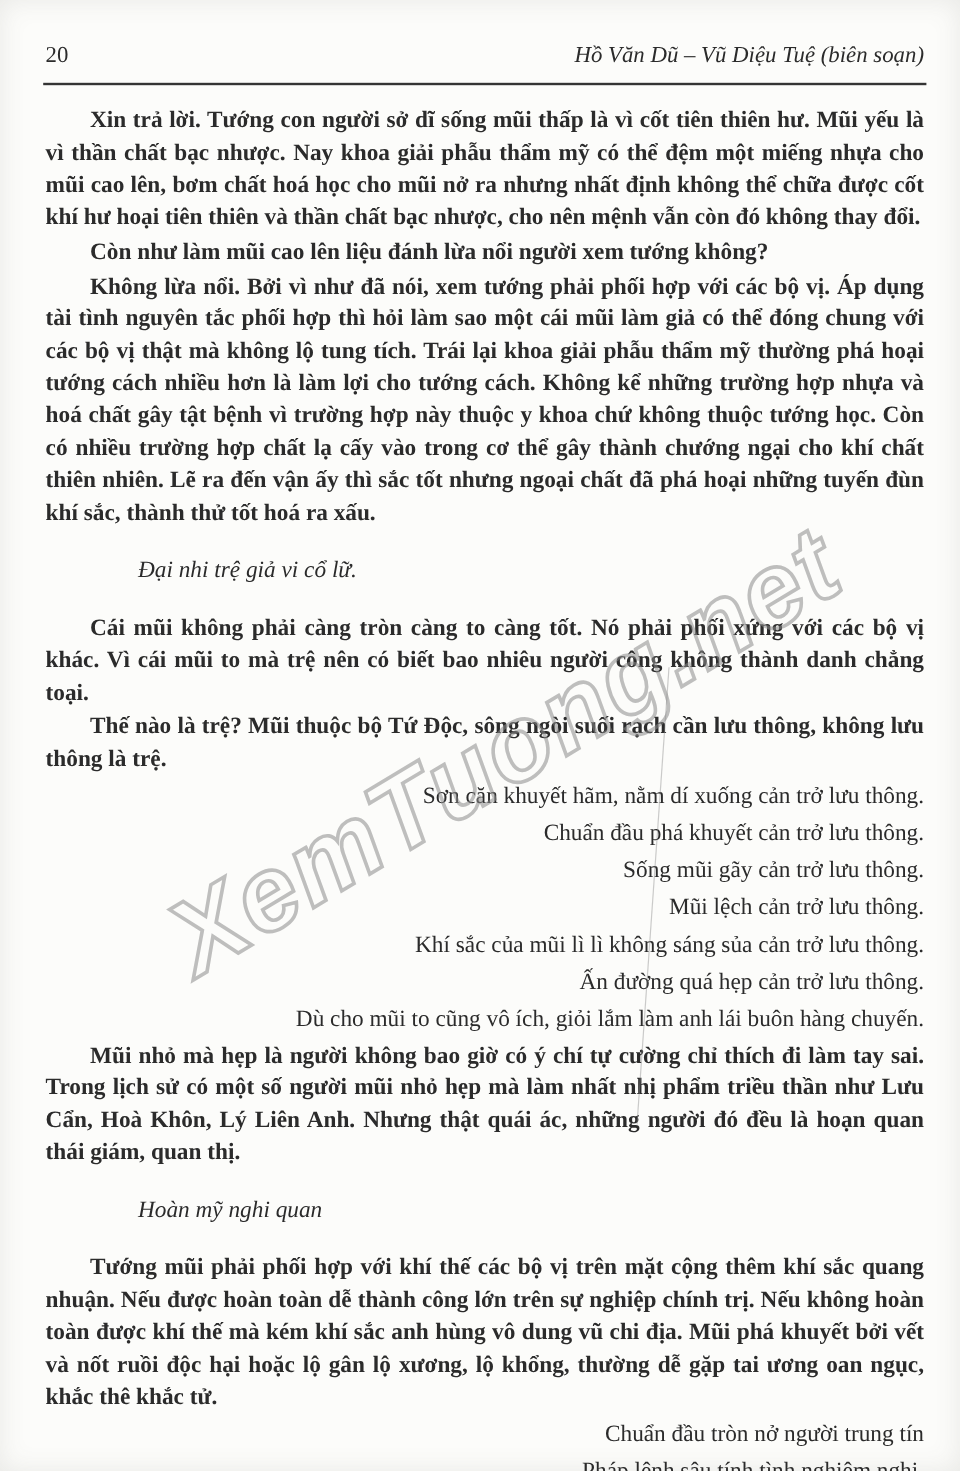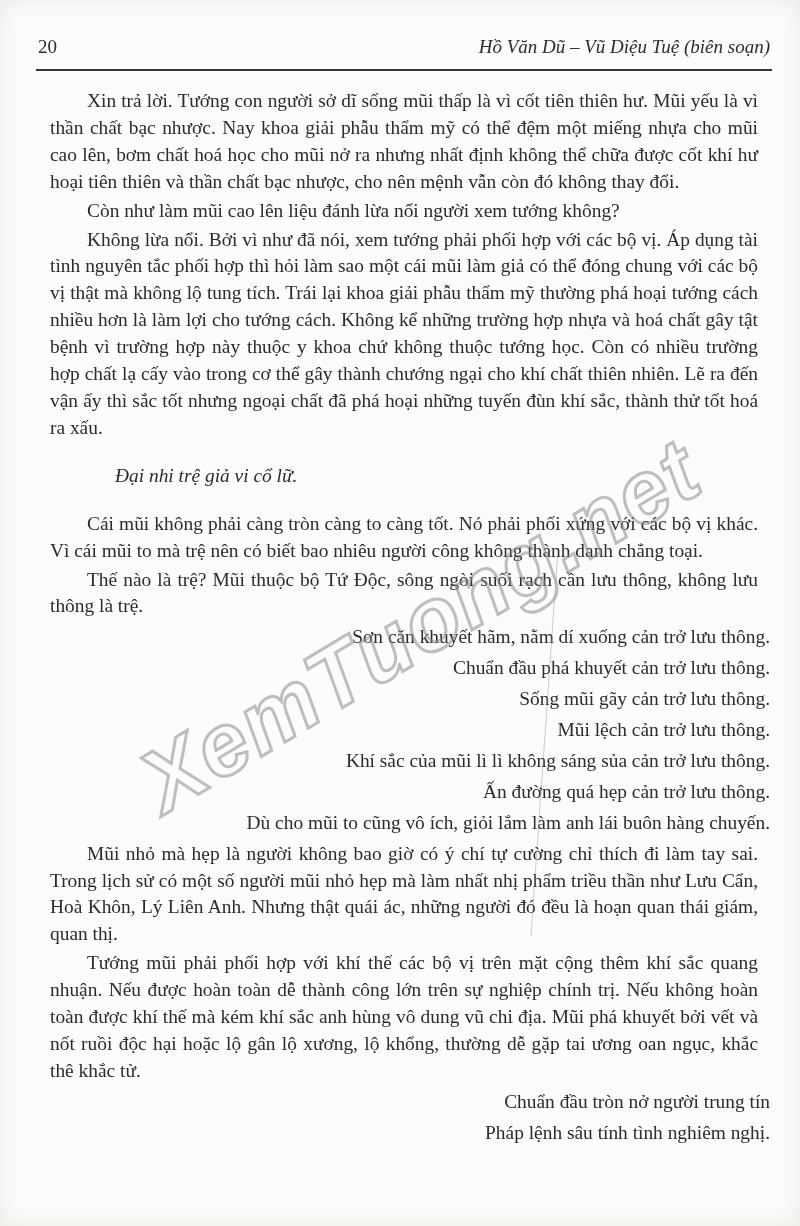--- a/index.html
+++ b/index.html
@@ -22,21 +22,21 @@
   .header-title{font-style:italic;}
   .header-rule{
     position:absolute;top:69px;left:36px;right:28px;
     border-top:2px solid #343434;
   }
   .body-text{
     position:absolute;top:86px;left:38px;right:30px;
     font-size:19.4px;line-height:26.9px;
     text-align:justify;
   }
-  .para{margin:2px 12px;text-indent:37px;}
+  .para{margin:2px 0;text-indent:37px;font-weight:bold;}
   .line{margin:4px 0;text-indent:37px;text-align:right;}
   .quote{margin:21px 0;padding-left:77px;font-style:italic;text-align:left;}
   .watermark{
     position:absolute;left:110px;top:588px;width:580px;height:112px;
     text-align:center;
     transform:rotate(-31deg);
     font-family:"Liberation Sans","DejaVu Sans",sans-serif;
     font-style:italic;font-weight:700;font-size:88px;
     letter-spacing:2px;
     color:transparent;
@@ -70,20 +70,21 @@
     <p class="para">Cái mũi không phải càng tròn càng to càng tốt. Nó phải phối xứng với các bộ vị khác. Vì cái mũi to mà trệ nên có biết bao nhiêu người công không thành danh chẳng toại.</p>
     <p class="para">Thế nào là trệ? Mũi thuộc bộ Tứ Độc, sông ngòi suối rạch cần lưu thông, không lưu thông là trệ.</p>
     <p class="line">Sơn căn khuyết hãm, nằm dí xuống cản trở lưu thông.</p>
     <p class="line">Chuẩn đầu phá khuyết cản trở lưu thông.</p>
     <p class="line">Sống mũi gãy cản trở lưu thông.</p>
     <p class="line">Mũi lệch cản trở lưu thông.</p>
     <p class="line">Khí sắc của mũi lì lì không sáng sủa cản trở lưu thông.</p>
     <p class="line">Ấn đường quá hẹp cản trở lưu thông.</p>
     <p class="line">Dù cho mũi to cũng vô ích, giỏi lắm làm anh lái buôn hàng chuyến.</p>
     <p class="para">Mũi nhỏ mà hẹp là người không bao giờ có ý chí tự cường chỉ thích đi làm tay sai. Trong lịch sử có một số người mũi nhỏ hẹp mà làm nhất nhị phẩm triều thần như Lưu Cẩn, Hoà Khôn, Lý Liên Anh. Nhưng thật quái ác, những người đó đều là hoạn quan thái giám, quan thị.</p>
+    <p class="quote">Hoàn mỹ nghi quan</p>
     <p class="para">Tướng mũi phải phối hợp với khí thế các bộ vị trên mặt cộng thêm khí sắc quang nhuận. Nếu được hoàn toàn dễ thành công lớn trên sự nghiệp chính trị. Nếu không hoàn toàn được khí thế mà kém khí sắc anh hùng vô dung vũ chi địa. Mũi phá khuyết bởi vết và nốt ruồi độc hại hoặc lộ gân lộ xương, lộ khổng, thường dễ gặp tai ương oan ngục, khắc thê khắc tử.</p>
     <p class="line">Chuẩn đầu tròn nở người trung tín</p>
     <p class="line">Pháp lệnh sâu tính tình nghiêm nghị.</p>
   </div>
 
   <div class="scan-artifact"></div>
 
   <div class="watermark">XemTuong.net</div>
 
 </div>

